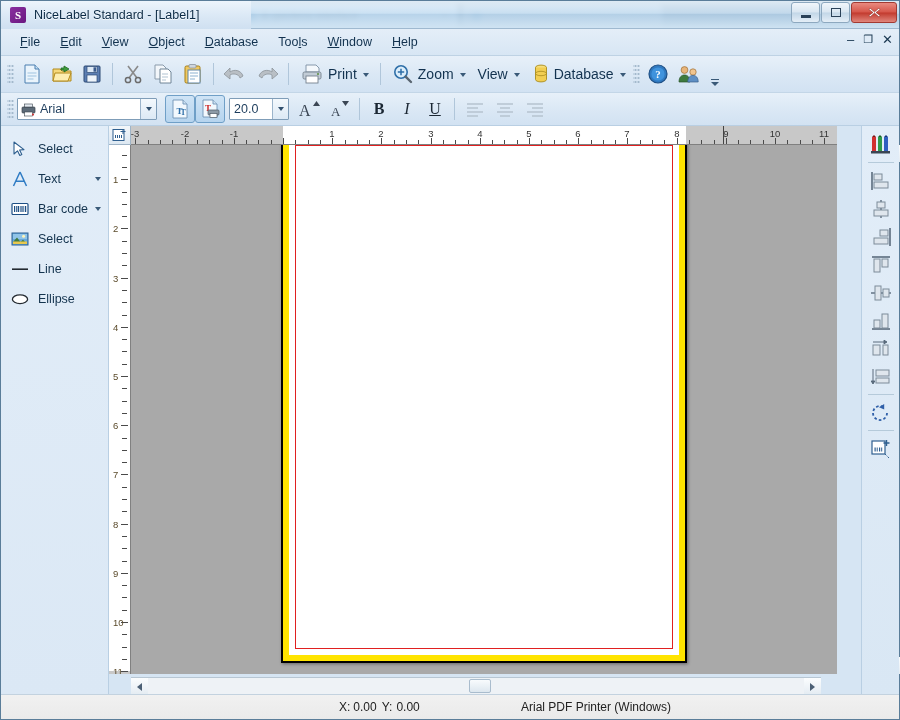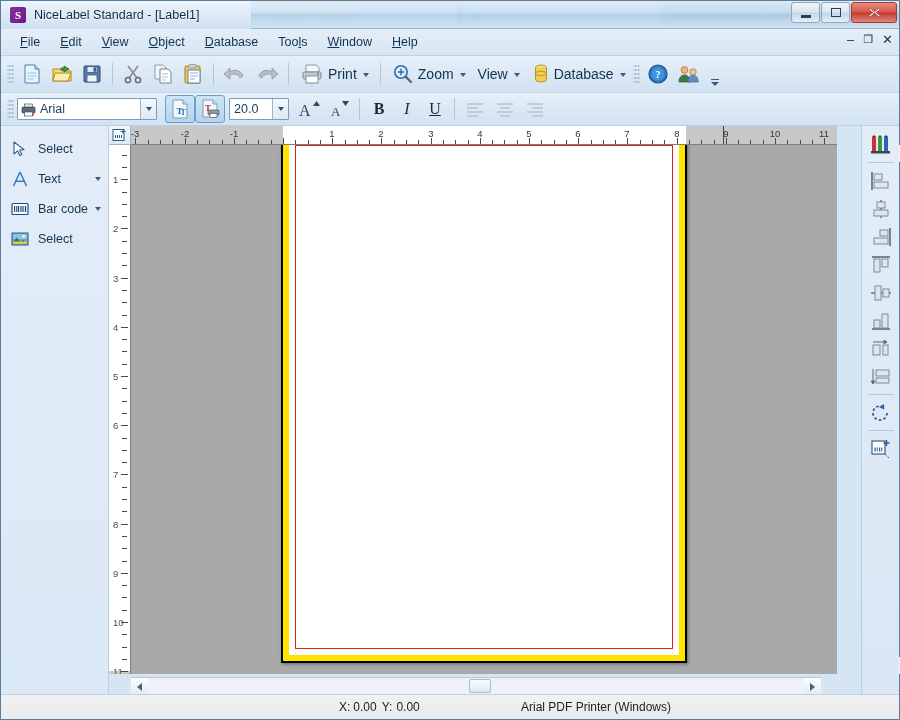--- a/index.html
+++ b/index.html
@@ -617,21 +617,33 @@
             <rect x="1" y="3" width="16" height="12" fill="#67a8d8" stroke="#2a5f92" stroke-width="1"></rect>
             <rect x="2" y="4" width="14" height="5" fill="#8fc4e8"></rect>
             <path d="M2 12 L6 7.5 L9.5 12 L12 9.8 L16 14 L2 14 Z" fill="#3f7a3f"></path>
             <rect x="2" y="11.5" width="14" height="2.5" fill="#e8c84e"></rect>
             <circle cx="12.6" cy="6.2" r="1.5" fill="#fff4b8"></circle>
           </svg>
           <span class="tbx-label">Select</span>
         </div>
 
 
-
+        <div class="tbx-item">
+          <svg width="18" height="18" viewBox="0 0 18 18">
+            <path d="M1 9.2 h16" stroke="#232a31" stroke-width="1.6"></path>
+          </svg>
+          <span class="tbx-label">Line</span>
+        </div>
+
+        <div class="tbx-item">
+          <svg width="18" height="18" viewBox="0 0 18 18">
+            <ellipse cx="9" cy="9.2" rx="7.6" ry="4.4" fill="#ffffff" stroke="#232a31" stroke-width="1.3"></ellipse>
+          </svg>
+          <span class="tbx-label">Ellipse</span>
+        </div>
 
       </div>
 
       <div class="ruler-corner">
         <svg width="15" height="15" viewBox="0 0 15 15">
           <rect x="1" y="1.5" width="11" height="11" fill="#ffffff" stroke="#2f5f8f" stroke-width="1"></rect>
           <g fill="#2f5f8f">
             <rect x="3" y="7" width="1" height="3"></rect>
               <rect x="5" y="7" width="1" height="3"></rect>
             <rect x="7" y="7" width="1" height="3"></rect>

